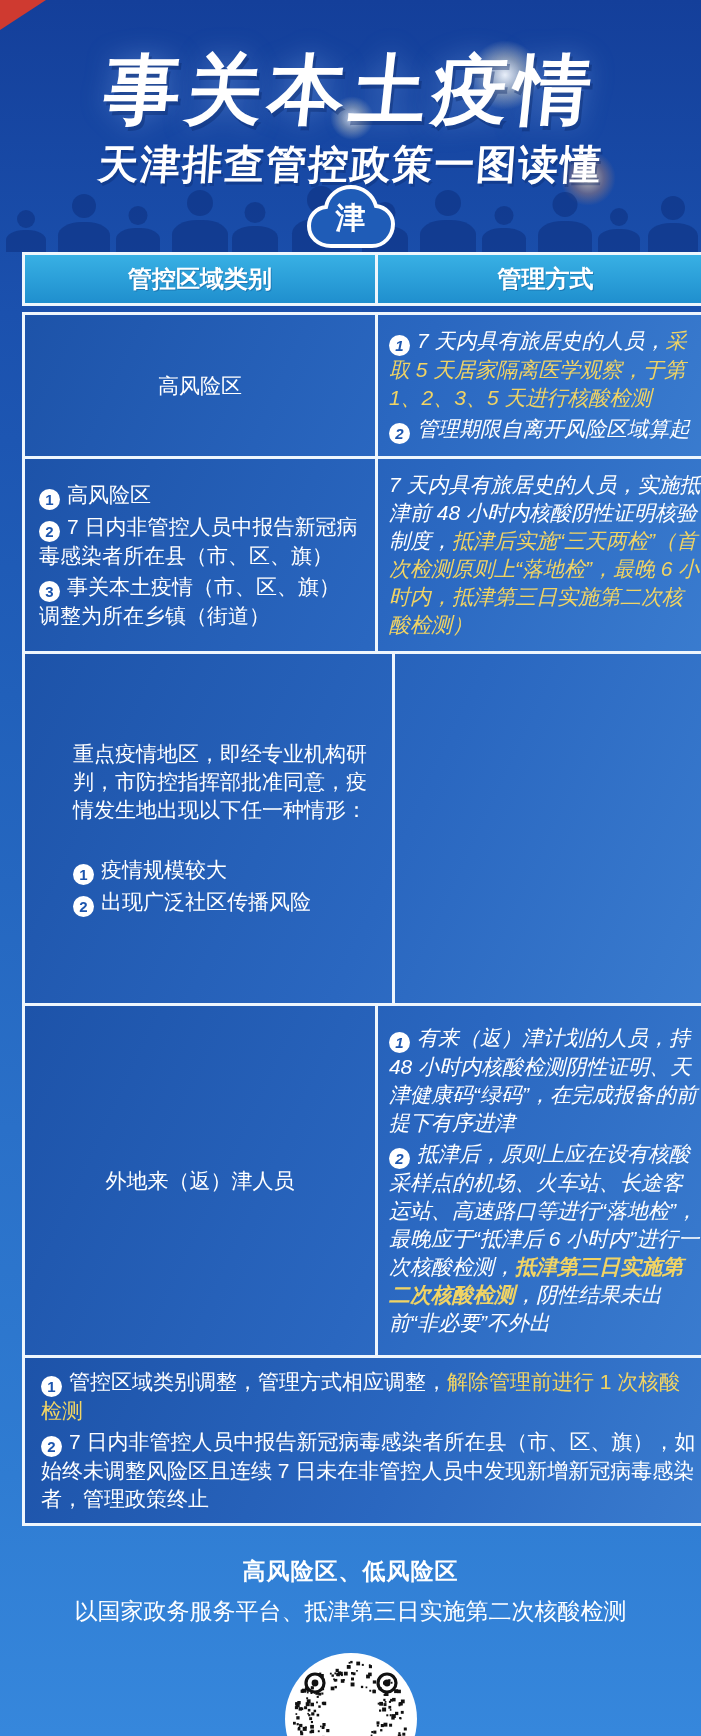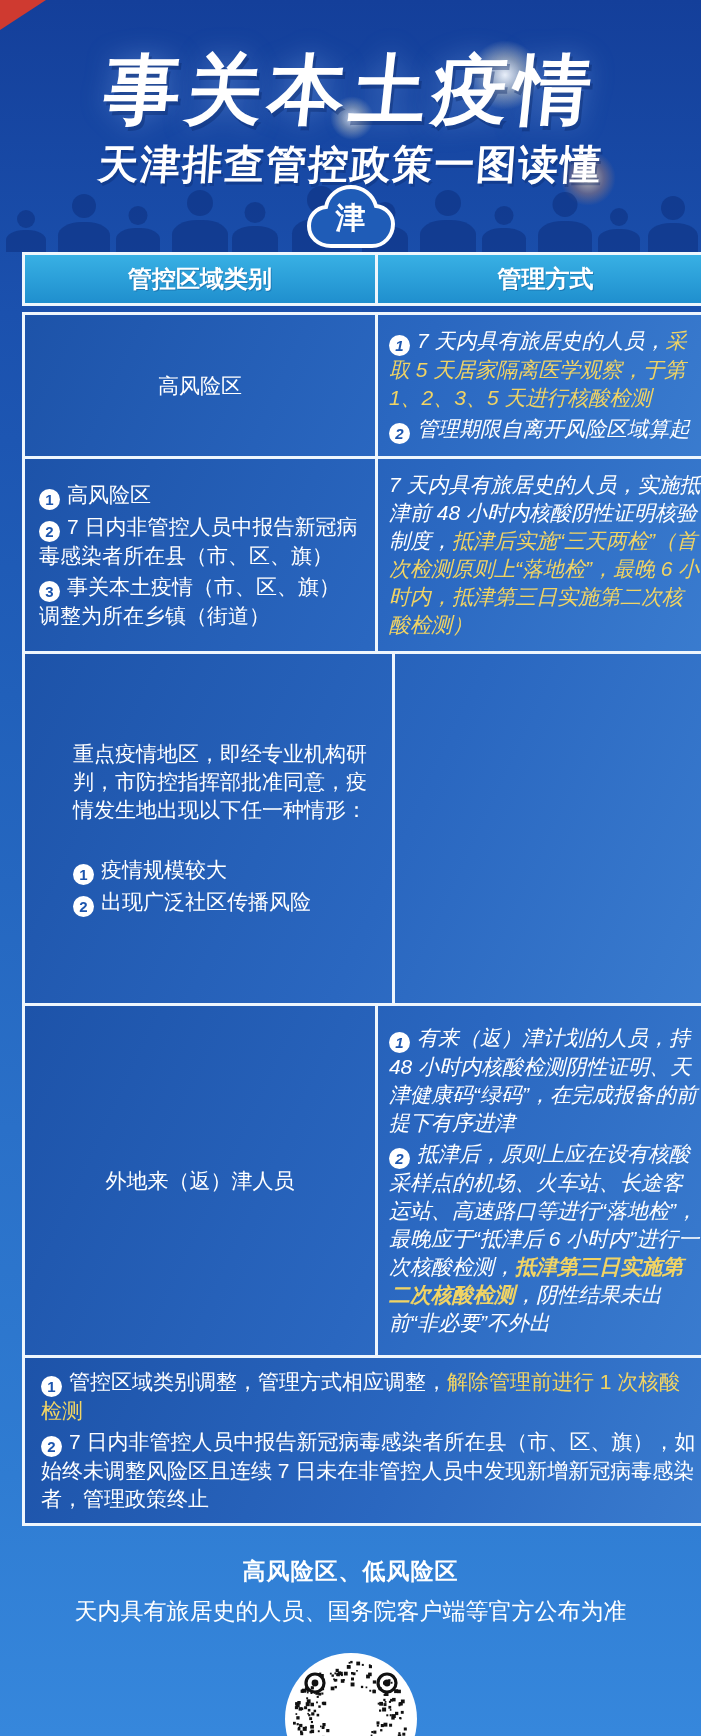--- a/index.html
+++ b/index.html
@@ -187,21 +187,21 @@
         </div>
       <div class="notes" id="notes">
           <div class="para"><span class="badge">1</span><span class="run">管控区域类别调整，管理方式相应调整，</span><span class="run gold">解除管理前进行 1 次核酸检测</span></div>
           <div class="para"><span class="badge">2</span><span class="run">7 日内非管控人员中报告新冠病毒感染者所在县（市、区、旗），如始终未调整风险区且连续 7 日未在非管控人员中发现新增新冠病毒感染者，管理政策终止</span></div>
         </div>
     </div>
   </div>
 
   <div class="footer">
     <div class="foot-line1">高风险区、低风险区</div>
-    <div class="foot-line2">天内具有旅居史的人员、国务院客户端等官方公布为准</div>
+    <div class="foot-line2">以国家政务服务平台、抵津第三日实施第二次核酸检测</div>
     <div class="qrwrap">
       <svg id="qr-svg" width="132" height="132" viewBox="0 0 132 132">
           <circle cx="66" cy="66" r="66" fill="#ffffff"></circle>
           <rect x="8.0" y="68.8" width="2.8" height="2.8" fill="#111111"></rect>
           <rect x="59.7" y="114.9" width="4.0" height="4.0" fill="#111111"></rect>
           <rect x="10.1" y="49.1" width="3.4" height="3.4" fill="#111111"></rect>
           <rect x="81.1" y="21.6" width="3.8" height="3.8" fill="#111111"></rect>
           <rect x="17.7" y="73.9" width="4.0" height="4.0" fill="#111111"></rect>
           <rect x="61.3" y="87.0" width="2.3" height="2.3" fill="#111111"></rect>
           <rect x="77.7" y="120.1" width="2.5" height="2.5" fill="#111111"></rect>

